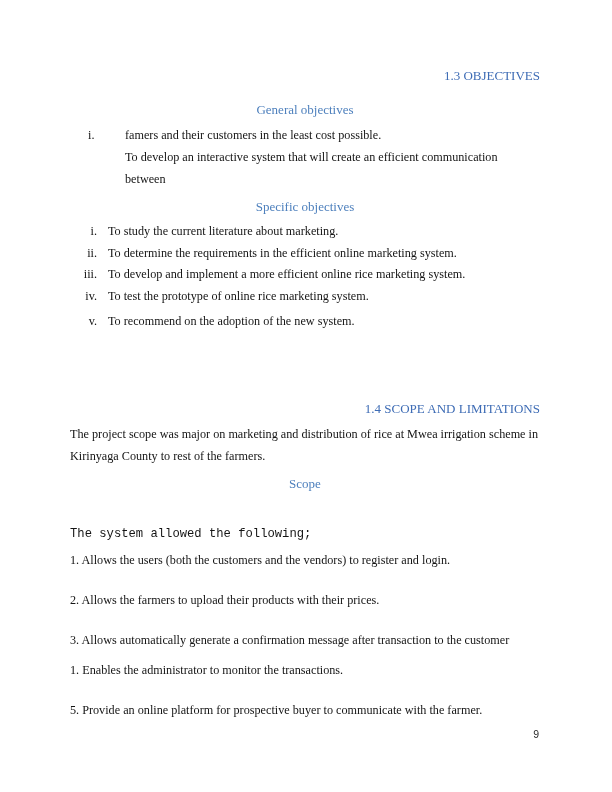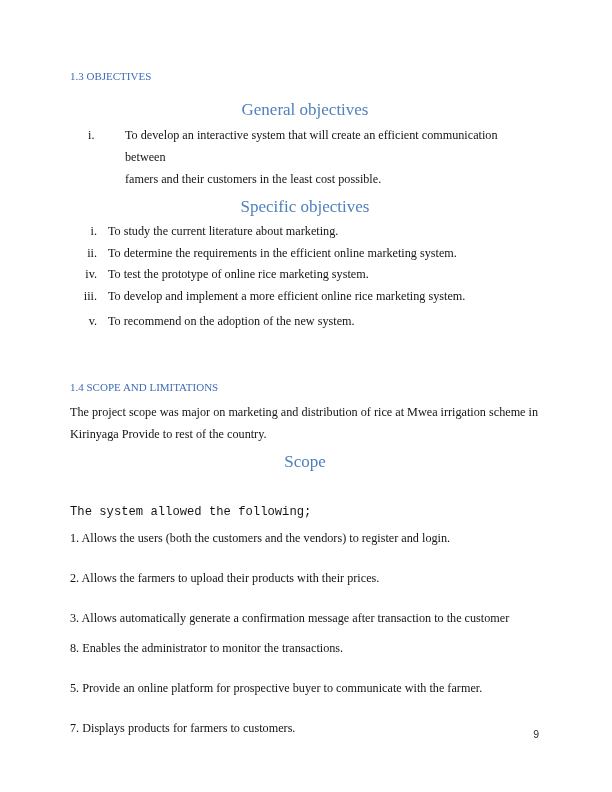--- a/index.html
+++ b/index.html
@@ -11,46 +11,46 @@
     background: #ffffff;
     box-sizing: border-box;
     padding: 69px 72px 0 70px;
     font-family: "Liberation Serif", serif;
     font-size: 12.2px;
     color: #141414;
     overflow: hidden;
   }
   .h-section {
     color: #3E6CB5;
-    text-align: left;
+    text-align: right;
     font-weight: 400;
-    font-size: 11px;
+    font-size: 13px;
     line-height: 14px;
     margin: 0;
   }
   .h-sub {
     color: #4E80BD;
     text-align: center;
     font-weight: 400;
-    font-size: 17px;
+    font-size: 13px;
     line-height: 14px;
     margin: 0;
   }
   .mt-general { margin-top: 20px; }
   .gen-item { display: flex; margin-top: 7px; line-height: 22px; }
   .gen-num { width: 55px; box-sizing: border-box; padding-left: 18px; flex: none; }
   .gen-text { flex: 1; }
   .gen-text .line { display: block; }
   .mt-specific { margin-top: 10px; }
   .spec-list { margin-top: 7px; }
   .spec-item { display: flex; line-height: 21.5px; }
   .spec-item.gap { margin-top: 4px; }
   .spec-num { width: 27px; text-align: right; flex: none; }
   .spec-text { margin-left: 11px; flex: 1; }
-  .mt-scope-title { margin-top: 47px; }
+  .mt-scope-title { margin-top: 69px; }
   .para { margin: 7px 0 0 0; line-height: 22px; }
   .para .line { display: block; }
   .mt-scope-sub { margin-top: 10px; }
   .lead { margin-top: 32px; line-height: 22px; font-family: Liberation Mono, monospace; }
   .num-item { margin-top: 18px; line-height: 22px; }
   .num-item.first { margin-top: 4px; }
   .num-item.after-wrap { margin-top: 8px; }
   .num-item .line { display: block; }
   .page-number {
     position: absolute;
@@ -66,75 +66,72 @@
 
 <div class="page">
 
   <div class="h-section">1.3 OBJECTIVES</div>
 
   <div class="h-sub mt-general">General objectives</div>
 
   <div class="gen-item">
     <span class="gen-num">i.</span>
     <span class="gen-text">
+      <span class="line">famers and their customers in the least cost possible.</span>
       <span class="line">To develop an interactive system that will create an efficient communication between</span>
-      <span class="line">famers and their customers in the least cost possible.</span>
     </span>
   </div>
 
   <div class="h-sub mt-specific">Specific objectives</div>
 
   <div class="spec-list">
     <div class="spec-item">
       <span class="spec-num">i.</span>
       <span class="spec-text">To study the current literature about marketing.</span>
     </div>
     <div class="spec-item">
       <span class="spec-num">ii.</span>
       <span class="spec-text">To determine the requirements in the efficient online marketing system.</span>
     </div>
     <div class="spec-item">
+      <span class="spec-num">iii.</span>
+      <span class="spec-text">To develop and implement a more efficient online rice marketing system.</span>
+    </div>
+    <div class="spec-item">
       <span class="spec-num">iv.</span>
       <span class="spec-text">To test the prototype of online rice marketing system.</span>
-    </div>
-    <div class="spec-item">
-      <span class="spec-num">iii.</span>
-      <span class="spec-text">To develop and implement a more efficient online rice marketing system.</span>
     </div>
     <div class="spec-item gap">
       <span class="spec-num">v.</span>
       <span class="spec-text">To recommend on the adoption of the new system.</span>
     </div>
   </div>
 
   <div class="h-section mt-scope-title">1.4 SCOPE AND LIMITATIONS</div>
 
   <div class="para">
     <span class="line">The project scope was major on marketing and distribution of rice at Mwea irrigation scheme in</span>
-    <span class="line">Kirinyaga Provide to rest of the country.</span>
+    <span class="line">Kirinyaga County to rest of the farmers.</span>
   </div>
 
   <div class="h-sub mt-scope-sub">Scope</div>
 
   <div class="lead">The system allowed the following;</div>
 
   <div class="num-item first">
     <span class="line">1. Allows the users (both the customers and the vendors) to register and login.</span>
   </div>
   <div class="num-item">
     <span class="line">2. Allows the farmers to upload their products with their prices.</span>
   </div>
   <div class="num-item">
     <span class="line">3. Allows automatically generate a confirmation message after transaction to the customer</span>
   </div>
   <div class="num-item after-wrap">
-    <span class="line">8. Enables the administrator to monitor the transactions.</span>
+    <span class="line">1. Enables the administrator to monitor the transactions.</span>
   </div>
   <div class="num-item">
     <span class="line">5. Provide an online platform for prospective buyer to communicate with the farmer.</span>
-  </div>
-  <div class="num-item">
-    <span class="line">7.  Displays products for farmers to customers.</span>
   </div>
 
   <div class="page-number">9</div>
 
 </div>
 
 </body></html>

